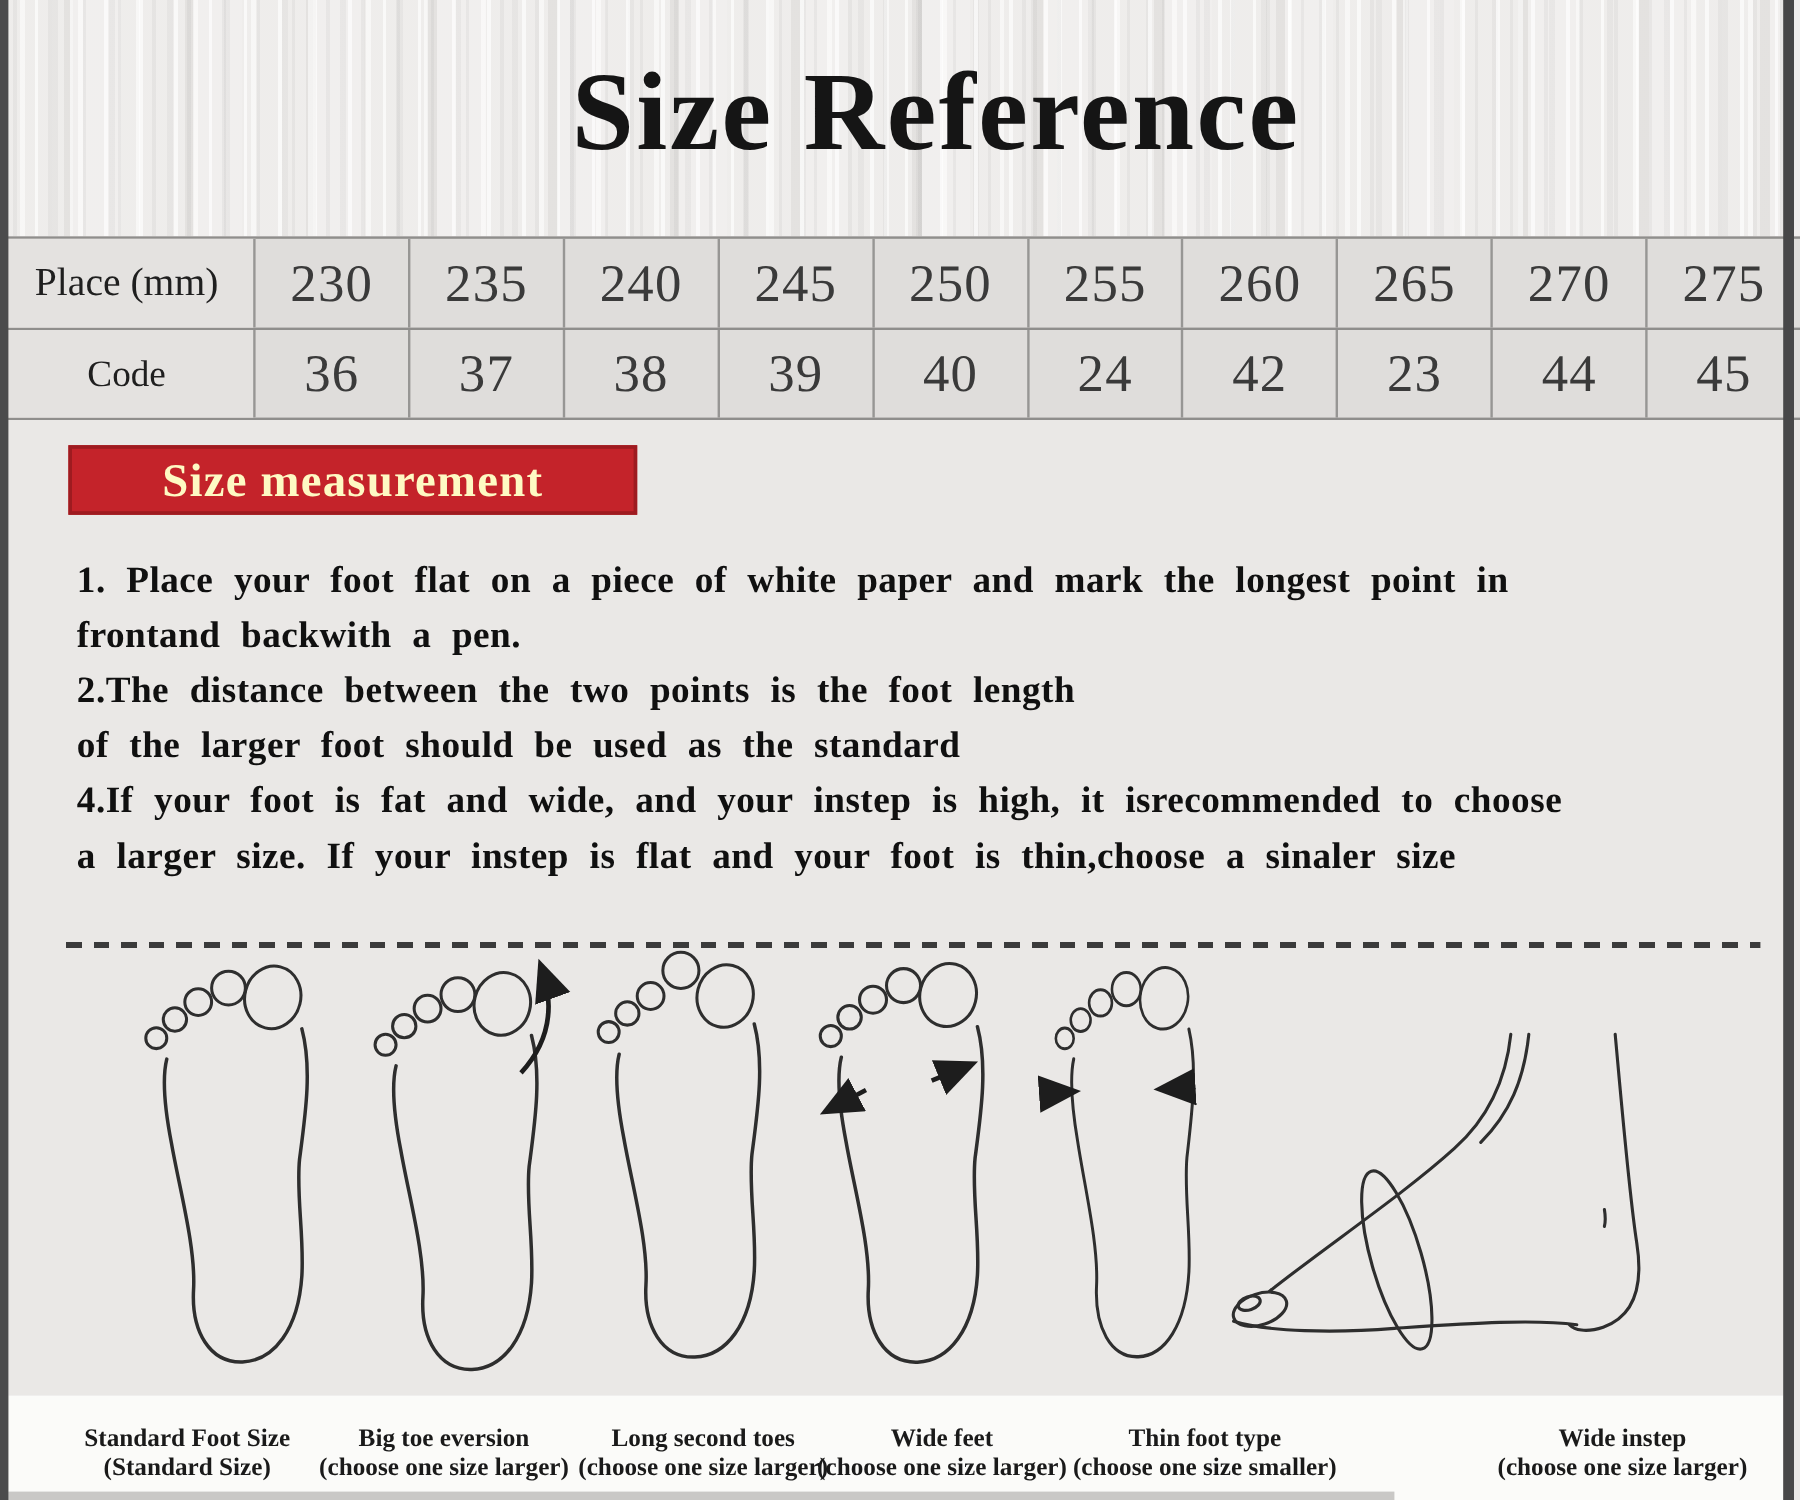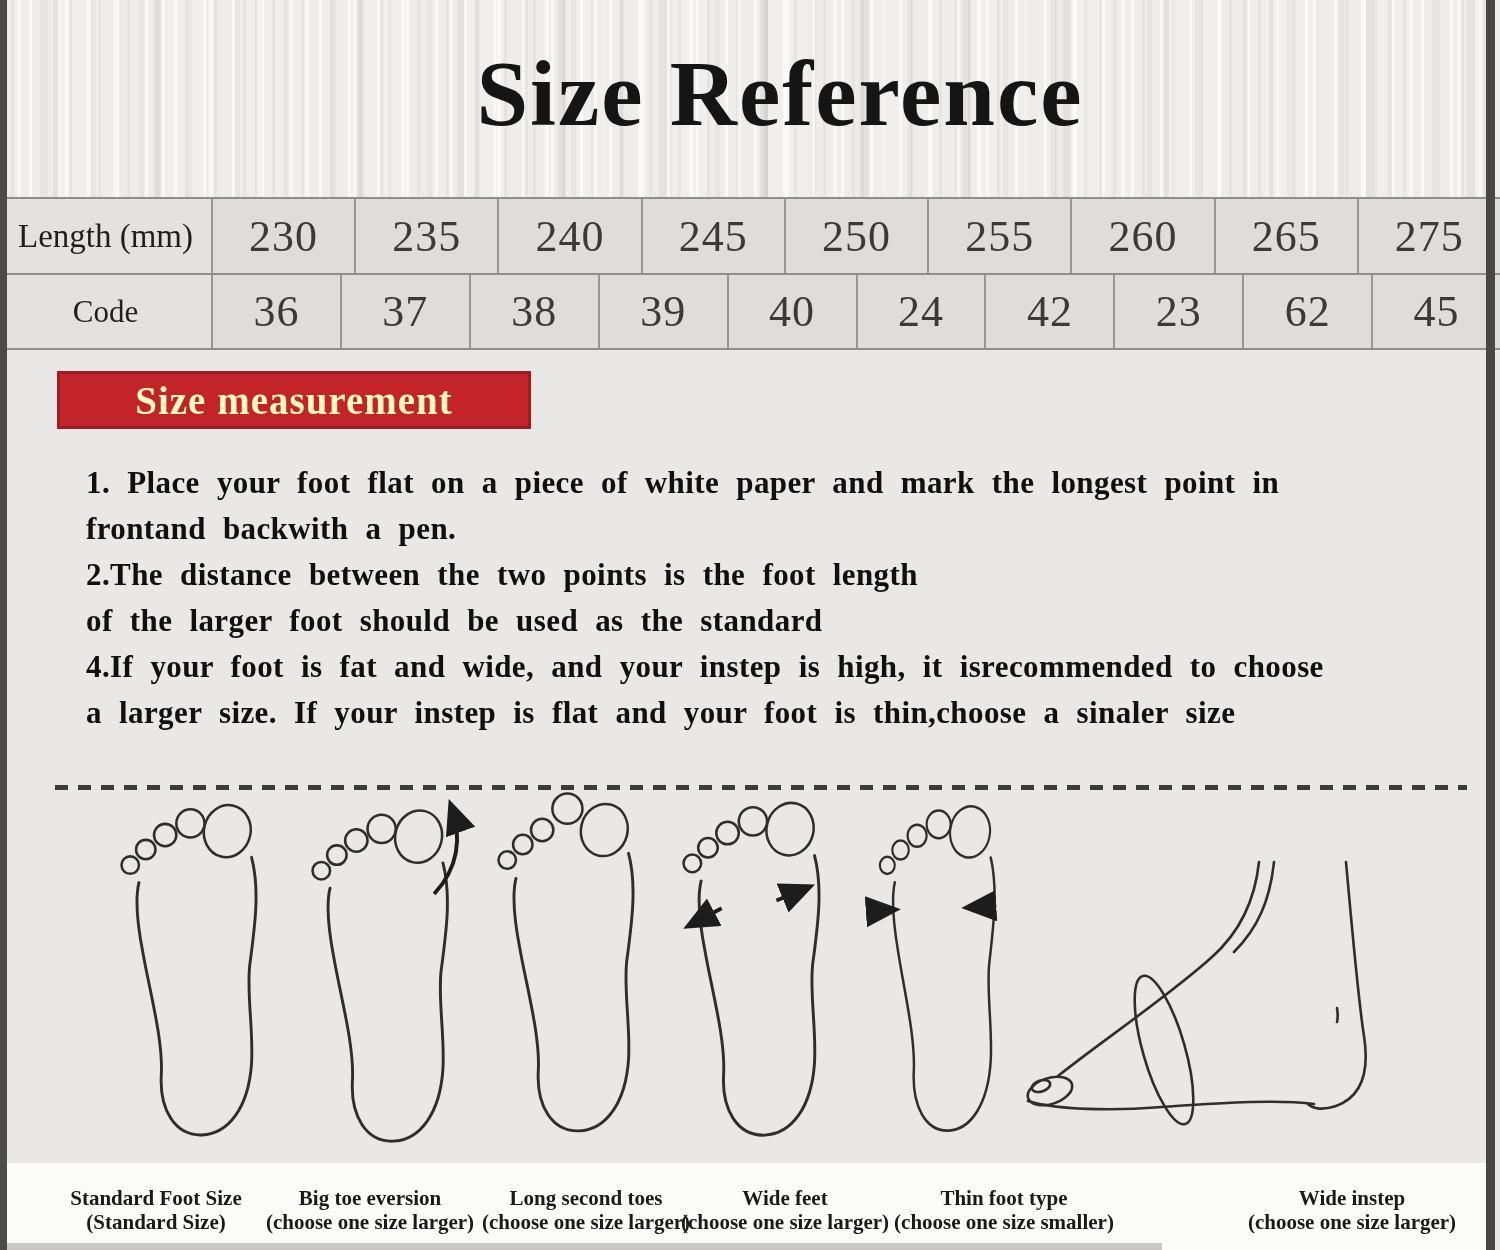--- a/index.html
+++ b/index.html
@@ -46,21 +46,21 @@
 
   
   .banner{
     position:absolute;left:57px;top:371px;width:468px;height:52px;
     background:#c4232a;border:3px solid #9e1b20;
     display:flex;align-items:center;justify-content:center;
   }
   .banner span{color:#fef9c3;font-size:39px;font-weight:bold;letter-spacing:1px;}
 
   
-  .steps{position:absolute;left:64px;top:460px;width:1400px;margin-left:22px;}
+  .steps{position:absolute;left:64px;top:460px;width:1400px;}
   .step-line{
     height:46px;line-height:46px;font-size:31px;font-weight:bold;color:#101010;
     word-spacing:9px;letter-spacing:.4px;white-space:nowrap;
   }
 
   .dashline{
     position:absolute;left:55px;top:785px;width:1412px;height:5px;
     background:repeating-linear-gradient(90deg,#3b3b3b 0 13px,rgba(0,0,0,0) 13px 23px);
   }
 
@@ -78,42 +78,43 @@
 
 <div class="page">
 
   <div class="texture-top"></div>
   <div class="bottom-strip"></div>
 
   <h1 class="title">Size Reference</h1>
 
   <div class="size-table">
     <div class="t-row first">
-      <div class="t-label">Length (mm)</div>
+      <div class="t-label">Place (mm)</div>
       <div class="t-cell">230</div>
       <div class="t-cell">235</div>
       <div class="t-cell">240</div>
       <div class="t-cell">245</div>
       <div class="t-cell">250</div>
       <div class="t-cell">255</div>
       <div class="t-cell">260</div>
       <div class="t-cell">265</div>
+      <div class="t-cell">270</div>
       <div class="t-cell">275</div>
     </div>
     <div class="t-row">
       <div class="t-label" style="font-size:31px">Code</div>
       <div class="t-cell">36</div>
       <div class="t-cell">37</div>
       <div class="t-cell">38</div>
       <div class="t-cell">39</div>
       <div class="t-cell">40</div>
       <div class="t-cell">24</div>
       <div class="t-cell">42</div>
       <div class="t-cell">23</div>
-      <div class="t-cell">62</div>
+      <div class="t-cell">44</div>
       <div class="t-cell">45</div>
     </div>
   </div>
 
   <div class="banner">
     <span>Size measurement</span>
   </div>
 
   <div class="steps">
     <div class="step-line">1. Place your foot flat on a piece of white paper and mark the longest point in</div>

